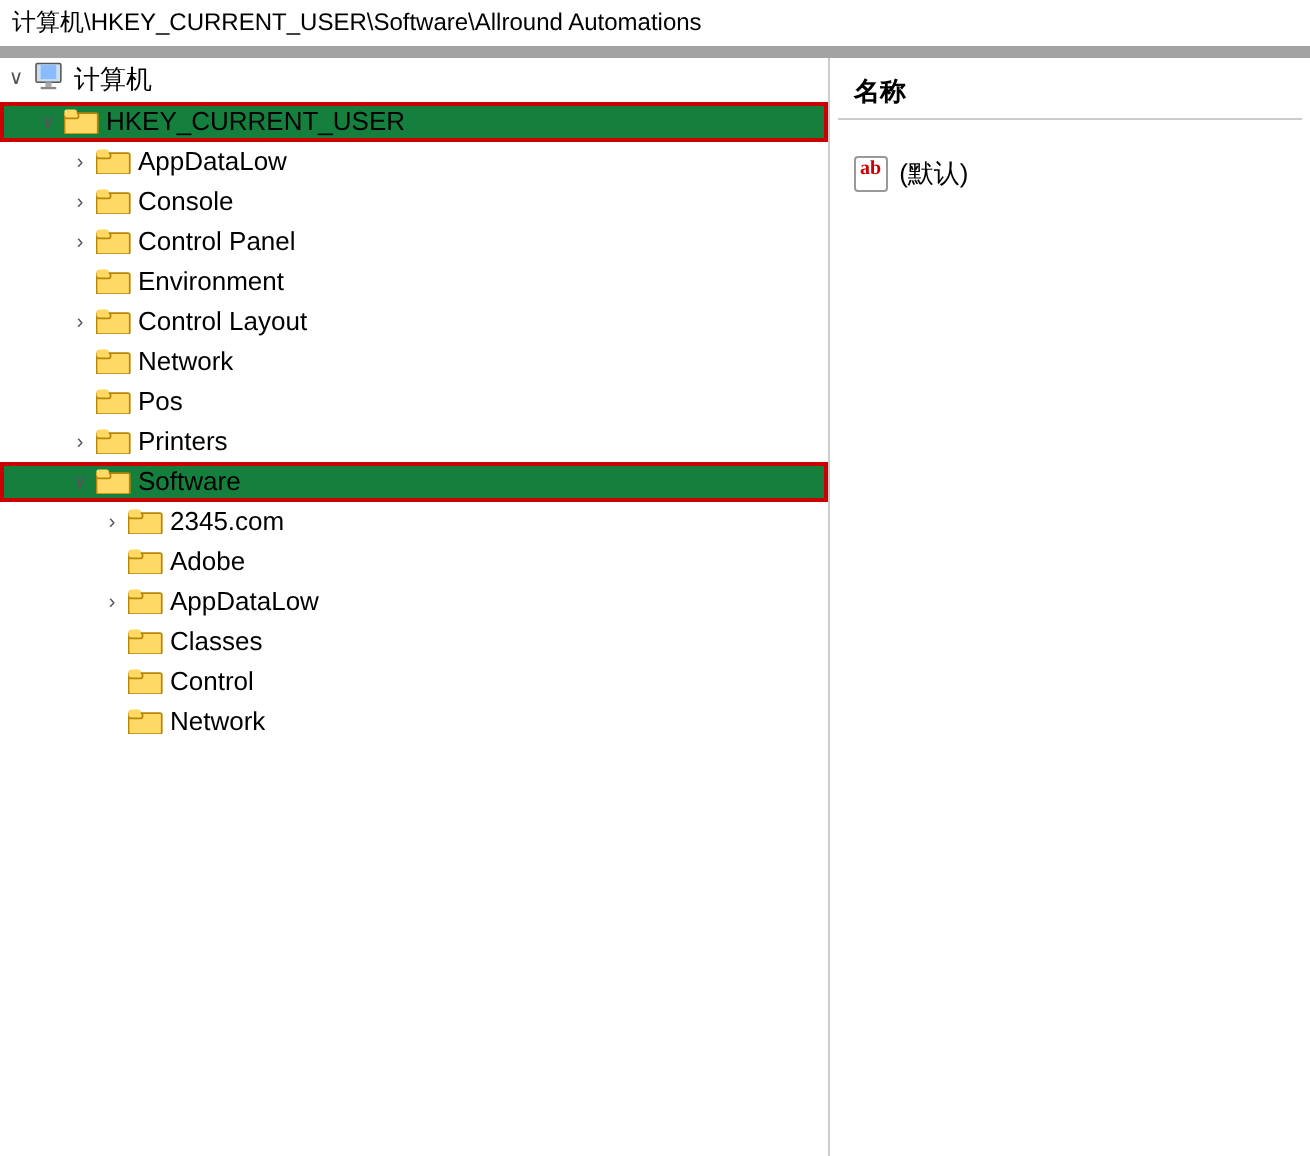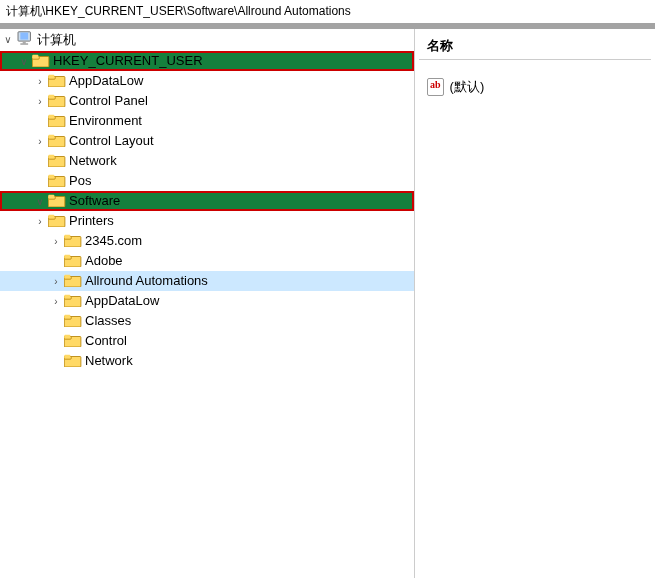--- a/index.html
+++ b/index.html
@@ -183,20 +183,33 @@
         <span class="indent" style="border-left: 1px solid rgb(204, 204, 204);"></span>
         <span class="indent" style="border-left: none;"></span>
         <span class="expander collapsed"></span>
         <span class="folder-icon">
           <svg viewBox="0 0 20 16" xmlns="http://www.w3.org/2000/svg">
     <rect x="0" y="4" width="19" height="12" rx="1" ry="1" fill="#ffd966" stroke="#b8860b" stroke-width="1"></rect>
     <rect x="0" y="4" width="8" height="3" rx="1" ry="1" fill="#ffd966" stroke="#b8860b" stroke-width="1"></rect>
     <rect x="0" y="2" width="7" height="4" rx="1" ry="1" fill="#ffd966" stroke="none"></rect>
   </svg>
         </span>
+        <span class="item-label">Console</span>
+      </div>
+      <div class="tree-item">
+        <span class="indent" style="border-left: 1px solid rgb(204, 204, 204);"></span>
+        <span class="indent" style="border-left: none;"></span>
+        <span class="expander collapsed"></span>
+        <span class="folder-icon">
+          <svg viewBox="0 0 20 16" xmlns="http://www.w3.org/2000/svg">
+    <rect x="0" y="4" width="19" height="12" rx="1" ry="1" fill="#ffd966" stroke="#b8860b" stroke-width="1"></rect>
+    <rect x="0" y="4" width="8" height="3" rx="1" ry="1" fill="#ffd966" stroke="#b8860b" stroke-width="1"></rect>
+    <rect x="0" y="2" width="7" height="4" rx="1" ry="1" fill="#ffd966" stroke="none"></rect>
+  </svg>
+        </span>
         <span class="item-label">Control Panel</span>
       </div>
       <div class="tree-item">
         <span class="indent" style="border-left: 1px solid rgb(204, 204, 204);"></span>
         <span class="indent" style="border-left: none;"></span>
         <span class="expander empty"></span>
         <span class="folder-icon">
           <svg viewBox="0 0 20 16" xmlns="http://www.w3.org/2000/svg">
     <rect x="0" y="4" width="19" height="12" rx="1" ry="1" fill="#ffd966" stroke="#b8860b" stroke-width="1"></rect>
     <rect x="0" y="4" width="8" height="3" rx="1" ry="1" fill="#ffd966" stroke="#b8860b" stroke-width="1"></rect>
@@ -237,48 +250,48 @@
         <span class="expander empty"></span>
         <span class="folder-icon">
           <svg viewBox="0 0 20 16" xmlns="http://www.w3.org/2000/svg">
     <rect x="0" y="4" width="19" height="12" rx="1" ry="1" fill="#ffd966" stroke="#b8860b" stroke-width="1"></rect>
     <rect x="0" y="4" width="8" height="3" rx="1" ry="1" fill="#ffd966" stroke="#b8860b" stroke-width="1"></rect>
     <rect x="0" y="2" width="7" height="4" rx="1" ry="1" fill="#ffd966" stroke="none"></rect>
   </svg>
         </span>
         <span class="item-label">Pos</span>
       </div>
+      <div class="tree-item">
+        <span class="indent" style="border-left: 1px solid rgb(204, 204, 204);"></span>
+        <span class="indent" style="border-left: none;"></span>
+        <span class="expander collapsed"></span>
+        <span class="folder-icon">
+          <svg viewBox="0 0 20 16" xmlns="http://www.w3.org/2000/svg">
+    <rect x="0" y="4" width="19" height="12" rx="1" ry="1" fill="#ffd966" stroke="#b8860b" stroke-width="1"></rect>
+    <rect x="0" y="4" width="8" height="3" rx="1" ry="1" fill="#ffd966" stroke="#b8860b" stroke-width="1"></rect>
+    <rect x="0" y="2" width="7" height="4" rx="1" ry="1" fill="#ffd966" stroke="none"></rect>
+  </svg>
+        </span>
+        <span class="item-label">Printers</span>
+      </div>
       <div class="tree-item highlighted">
         <span class="indent" style="border-left: 1px solid rgb(204, 204, 204);"></span>
         <span class="indent" style="border-left: none;"></span>
         <span class="expander expanded"></span>
         <span class="folder-icon">
           <svg viewBox="0 0 20 16" xmlns="http://www.w3.org/2000/svg">
     <rect x="0" y="4" width="19" height="12" rx="1" ry="1" fill="#ffd966" stroke="#b8860b" stroke-width="1"></rect>
     <rect x="0" y="4" width="8" height="3" rx="1" ry="1" fill="#ffd966" stroke="#b8860b" stroke-width="1"></rect>
     <rect x="0" y="2" width="7" height="4" rx="1" ry="1" fill="#ffd966" stroke="none"></rect>
   </svg>
         </span>
         <span class="item-label">Software</span>
       </div>
       <div class="tree-item">
         <span class="indent" style="border-left: 1px solid rgb(204, 204, 204);"></span>
-        <span class="indent" style="border-left: none;"></span>
-        <span class="expander collapsed"></span>
-        <span class="folder-icon">
-          <svg viewBox="0 0 20 16" xmlns="http://www.w3.org/2000/svg">
-    <rect x="0" y="4" width="19" height="12" rx="1" ry="1" fill="#ffd966" stroke="#b8860b" stroke-width="1"></rect>
-    <rect x="0" y="4" width="8" height="3" rx="1" ry="1" fill="#ffd966" stroke="#b8860b" stroke-width="1"></rect>
-    <rect x="0" y="2" width="7" height="4" rx="1" ry="1" fill="#ffd966" stroke="none"></rect>
-  </svg>
-        </span>
-        <span class="item-label">Printers</span>
-      </div>
-      <div class="tree-item">
-        <span class="indent" style="border-left: 1px solid rgb(204, 204, 204);"></span>
         <span class="indent" style="border-left: 1px solid rgb(204, 204, 204);"></span>
         <span class="indent" style="border-left: none;"></span>
         <span class="expander collapsed"></span>
         <span class="folder-icon">
           <svg viewBox="0 0 20 16" xmlns="http://www.w3.org/2000/svg">
     <rect x="0" y="4" width="19" height="12" rx="1" ry="1" fill="#ffd966" stroke="#b8860b" stroke-width="1"></rect>
     <rect x="0" y="4" width="8" height="3" rx="1" ry="1" fill="#ffd966" stroke="#b8860b" stroke-width="1"></rect>
     <rect x="0" y="2" width="7" height="4" rx="1" ry="1" fill="#ffd966" stroke="none"></rect>
   </svg>
         </span>
@@ -290,34 +303,20 @@
         <span class="indent" style="border-left: none;"></span>
         <span class="expander empty"></span>
         <span class="folder-icon">
           <svg viewBox="0 0 20 16" xmlns="http://www.w3.org/2000/svg">
     <rect x="0" y="4" width="19" height="12" rx="1" ry="1" fill="#ffd966" stroke="#b8860b" stroke-width="1"></rect>
     <rect x="0" y="4" width="8" height="3" rx="1" ry="1" fill="#ffd966" stroke="#b8860b" stroke-width="1"></rect>
     <rect x="0" y="2" width="7" height="4" rx="1" ry="1" fill="#ffd966" stroke="none"></rect>
   </svg>
         </span>
         <span class="item-label">Adobe</span>
-      </div>
-      <div class="tree-item selected">
-        <span class="indent" style="border-left: 1px solid rgb(204, 204, 204);"></span>
-        <span class="indent" style="border-left: 1px solid rgb(204, 204, 204);"></span>
-        <span class="indent" style="border-left: none;"></span>
-        <span class="expander collapsed"></span>
-        <span class="folder-icon">
-          <svg viewBox="0 0 20 16" xmlns="http://www.w3.org/2000/svg">
-    <rect x="0" y="4" width="19" height="12" rx="1" ry="1" fill="#ffd966" stroke="#b8860b" stroke-width="1"></rect>
-    <rect x="0" y="4" width="8" height="3" rx="1" ry="1" fill="#ffd966" stroke="#b8860b" stroke-width="1"></rect>
-    <rect x="0" y="2" width="7" height="4" rx="1" ry="1" fill="#ffd966" stroke="none"></rect>
-  </svg>
-        </span>
-        <span class="item-label">Allround Automations</span>
       </div>
       <div class="tree-item">
         <span class="indent" style="border-left: 1px solid rgb(204, 204, 204);"></span>
         <span class="indent" style="border-left: 1px solid rgb(204, 204, 204);"></span>
         <span class="indent" style="border-left: none;"></span>
         <span class="expander collapsed"></span>
         <span class="folder-icon">
           <svg viewBox="0 0 20 16" xmlns="http://www.w3.org/2000/svg">
     <rect x="0" y="4" width="19" height="12" rx="1" ry="1" fill="#ffd966" stroke="#b8860b" stroke-width="1"></rect>
     <rect x="0" y="4" width="8" height="3" rx="1" ry="1" fill="#ffd966" stroke="#b8860b" stroke-width="1"></rect>

